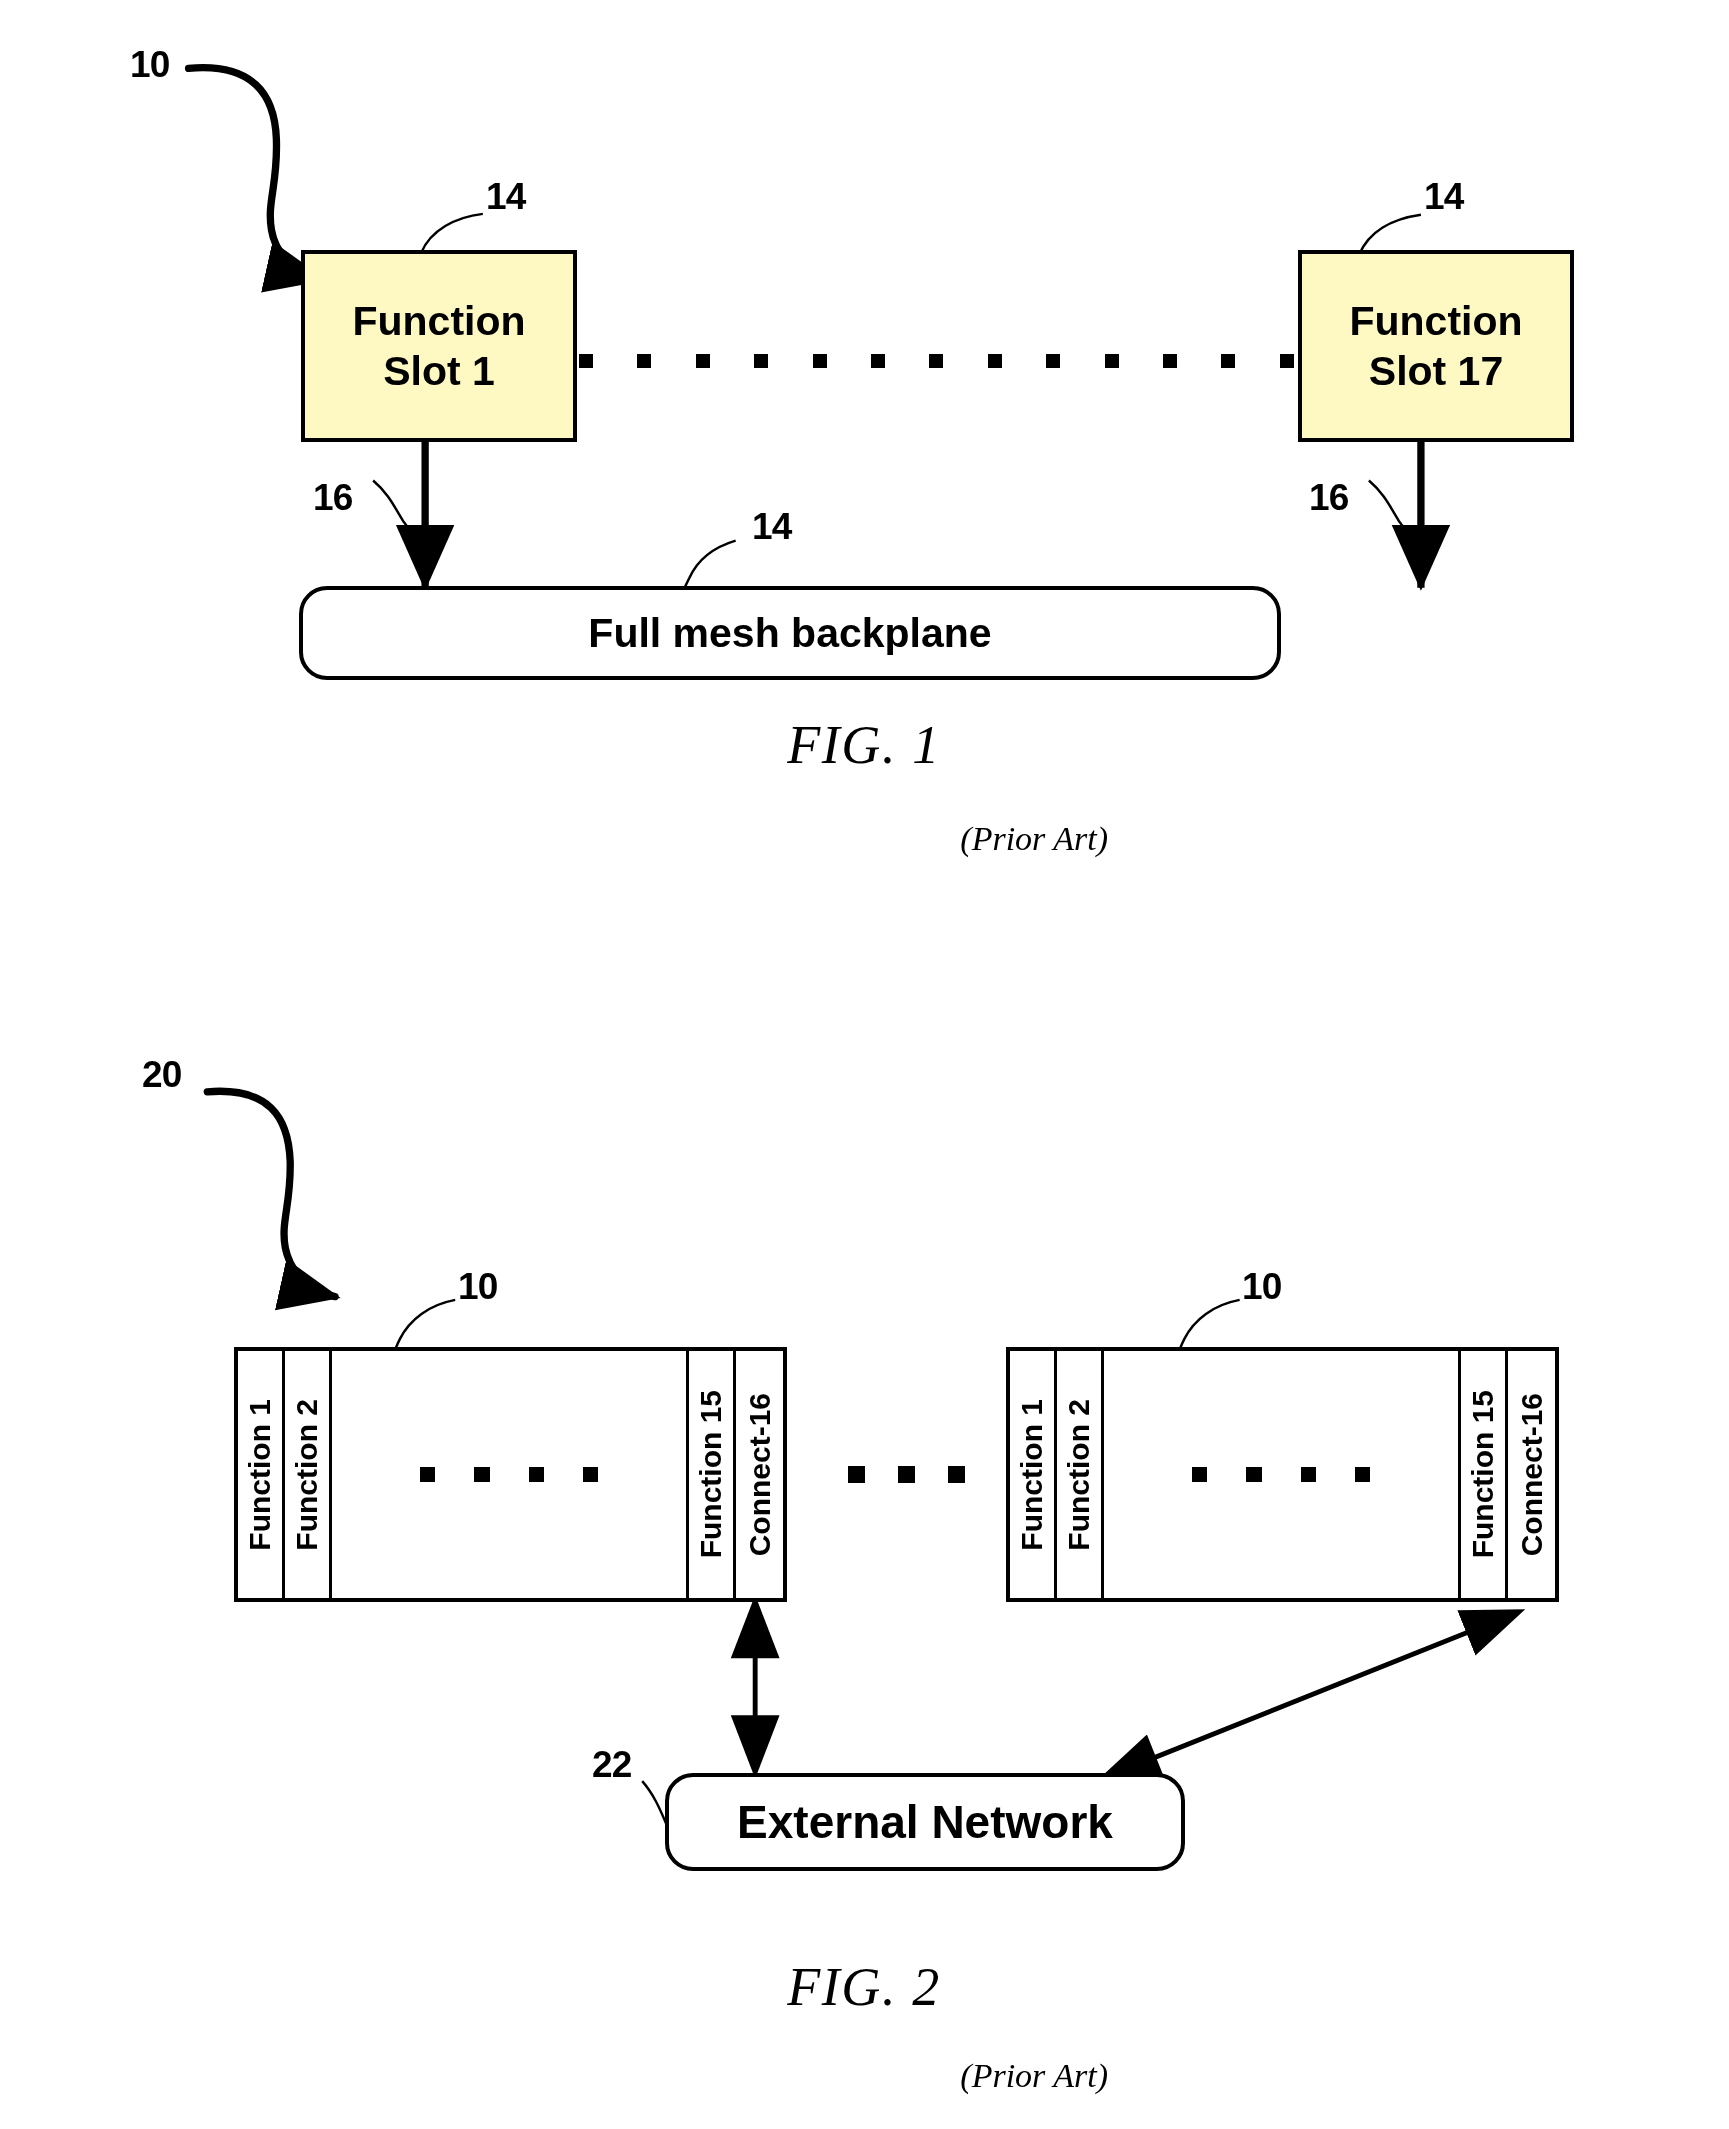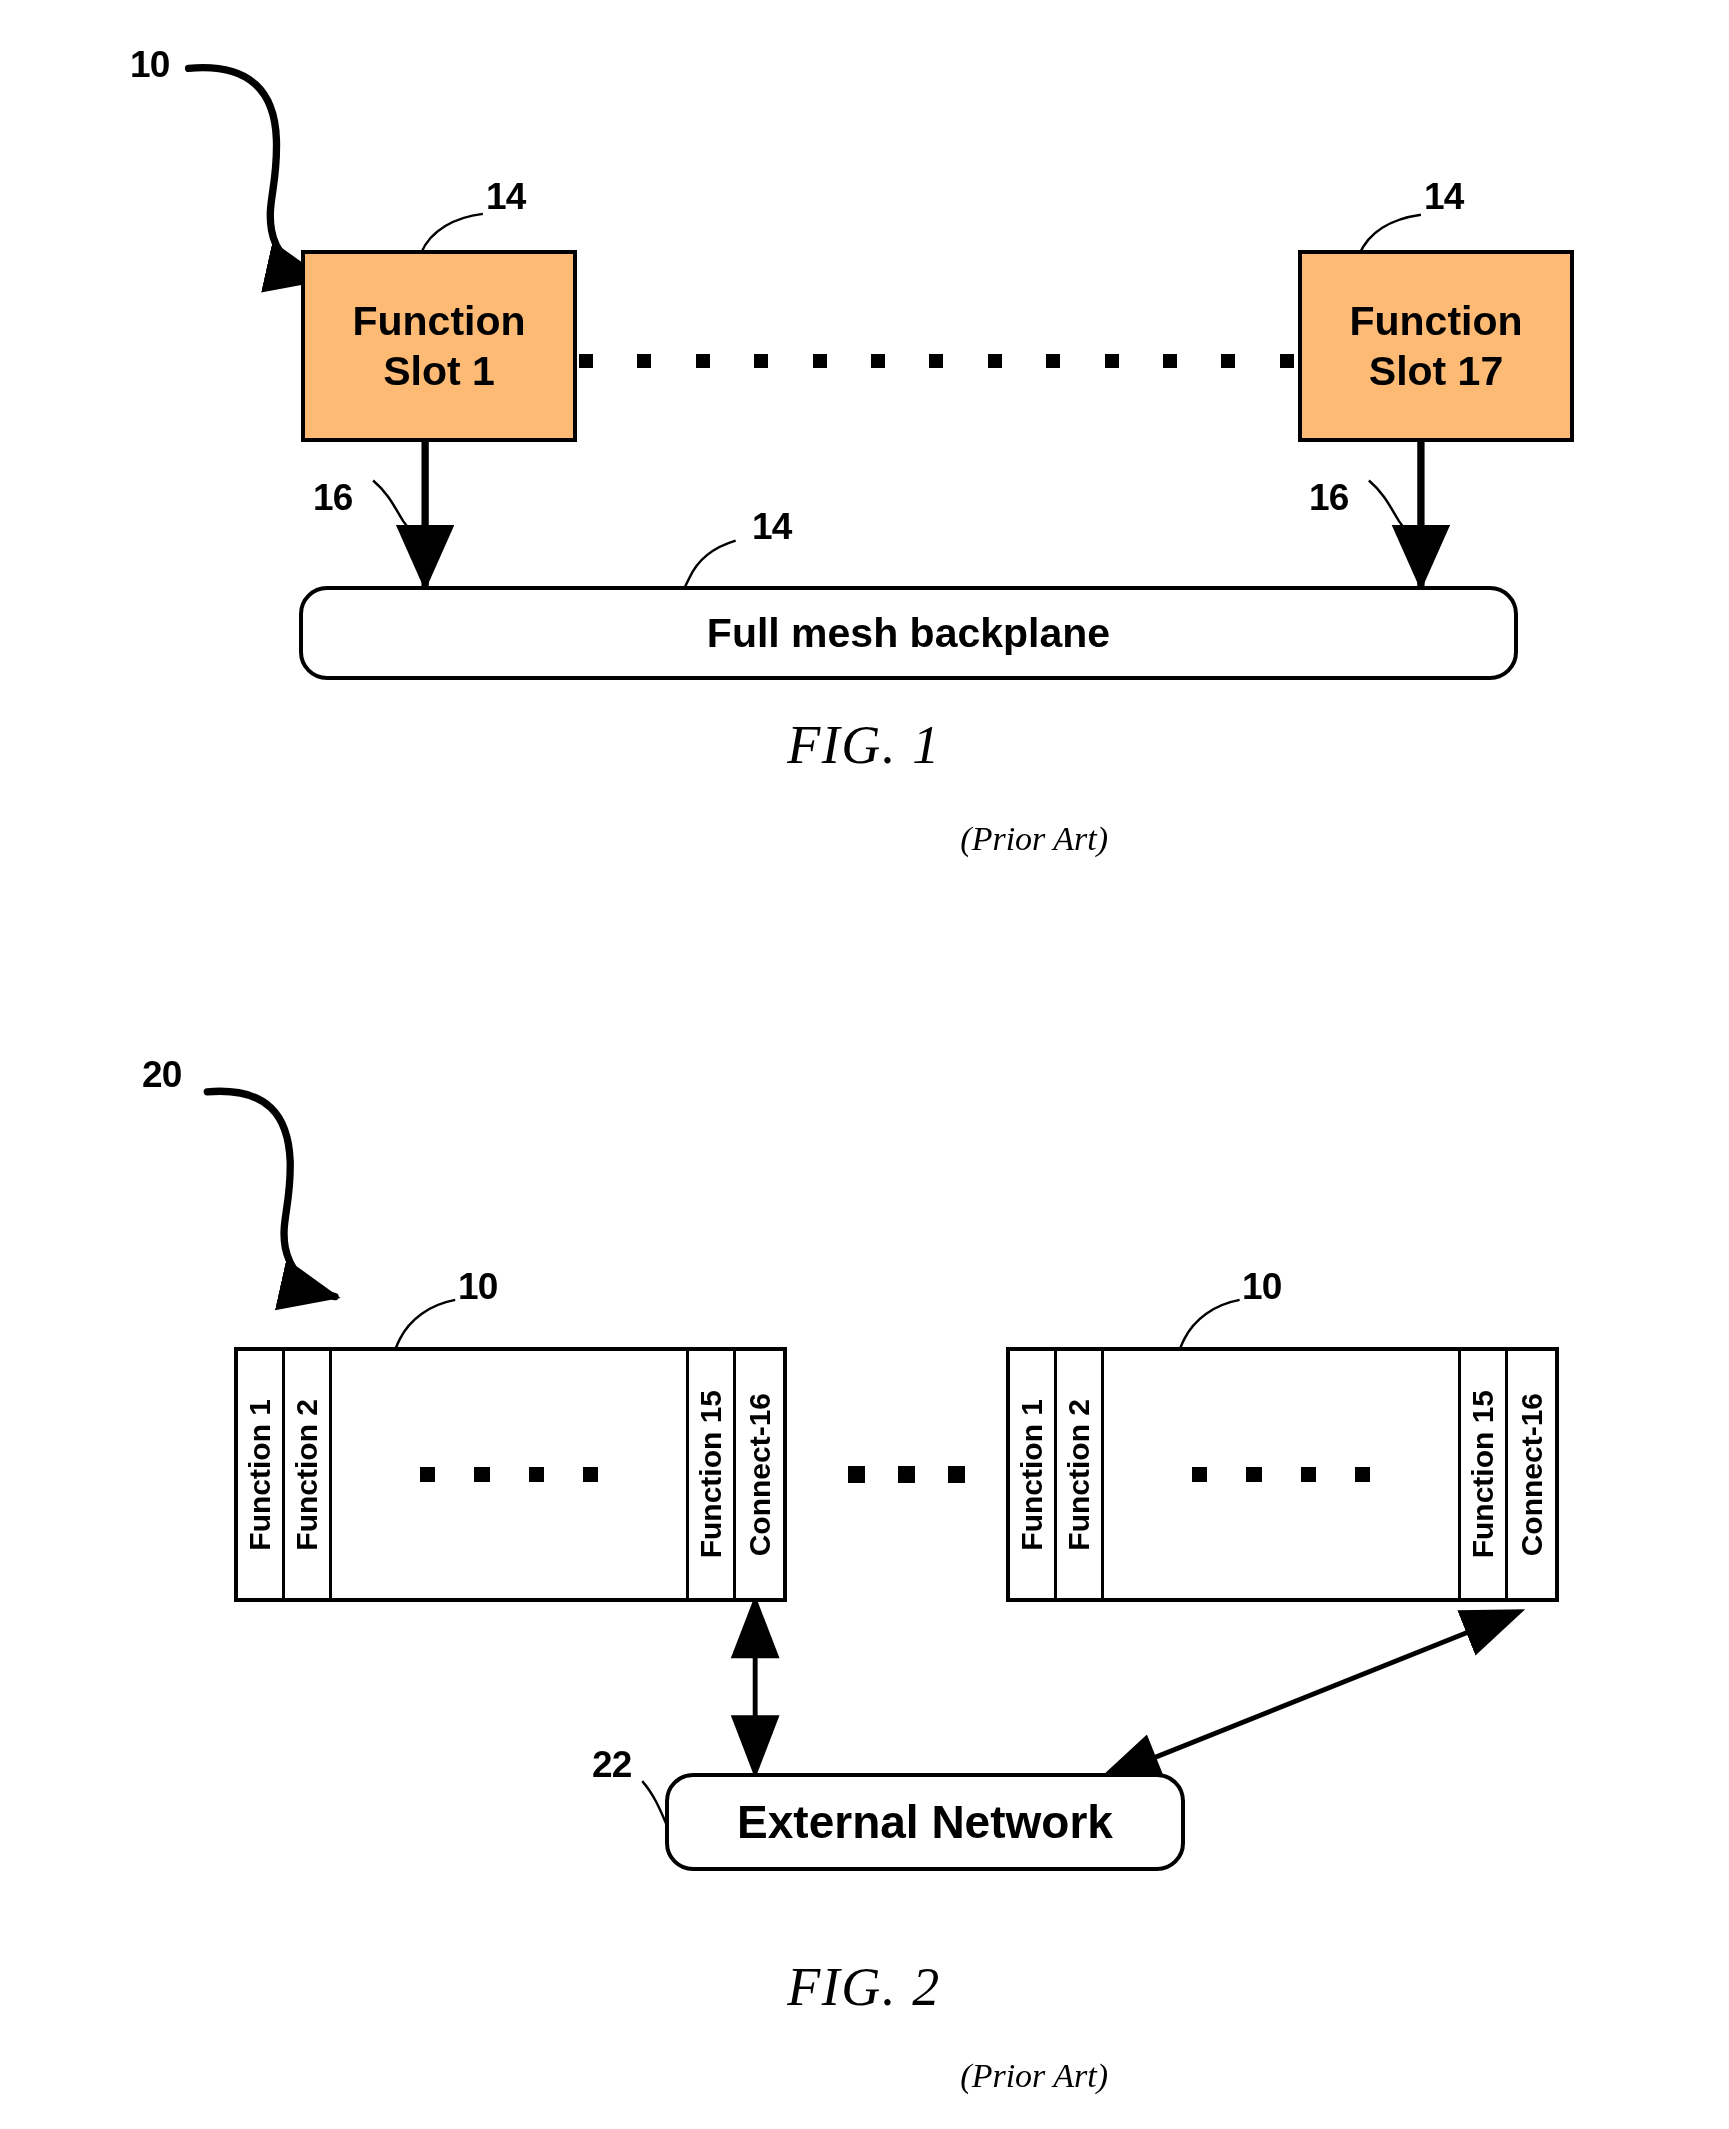--- a/index.html
+++ b/index.html
@@ -62,21 +62,21 @@
     font-size: 34px;
     line-height: 1;
     text-align: right;
   }
 
   
   .slot-box {
     position: absolute;
     box-sizing: border-box;
     border: 4.1px solid #000;
-    background: #fdba74;
+    background: #fef9c3;
     display: flex;
     flex-direction: column;
     align-items: center;
     justify-content: center;
   }
   .slot-box .line {
     font-family: "Liberation Sans", sans-serif;
     font-weight: bold;
     font-size: 41px;
     line-height: 1.22;
@@ -274,21 +274,21 @@
       <span class="sq"></span>
       <span class="sq"></span>
     </div>
 
   <div class="abs ref-num" style="left:313px; top:470px;">16</div>
 
   <div class="abs ref-num" style="left:1309px; top:470px;">16</div>
 
   <div class="abs ref-num" style="left:752px; top:499px;">14</div>
 
-  <div class="backplane" style="left:299px; top:577px; width:1219px; height:94px;">
+  <div class="backplane" style="left:299px; top:577px; width:982px; height:94px;">
     <div class="label">Full mesh backplane</div>
   </div>
 
   <div class="abs fig-caption" style="left:620px; top:709px; width:488px;">FIG. 1</div>
 
   <div class="abs fig-sub" style="left:620px; top:813px; width:488px;">(Prior Art)</div>
 
   <div class="abs ref-num" style="left:142px; top:1047px;">20</div>
 
   <div class="abs ref-num" style="left:458px; top:1259px;">10</div>

